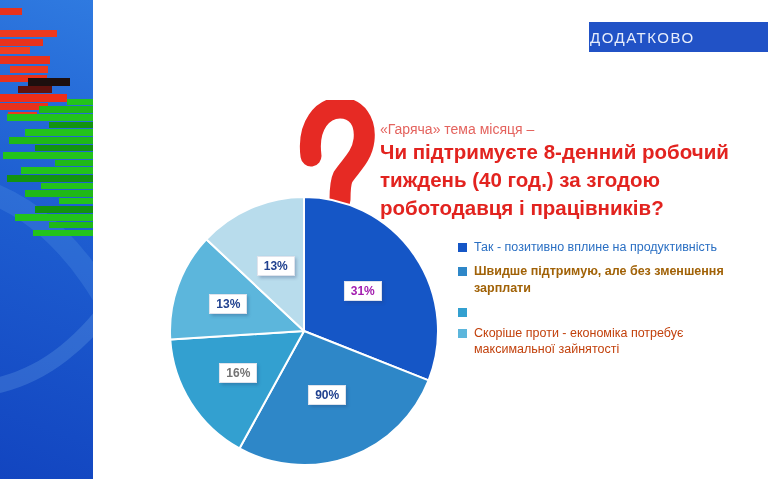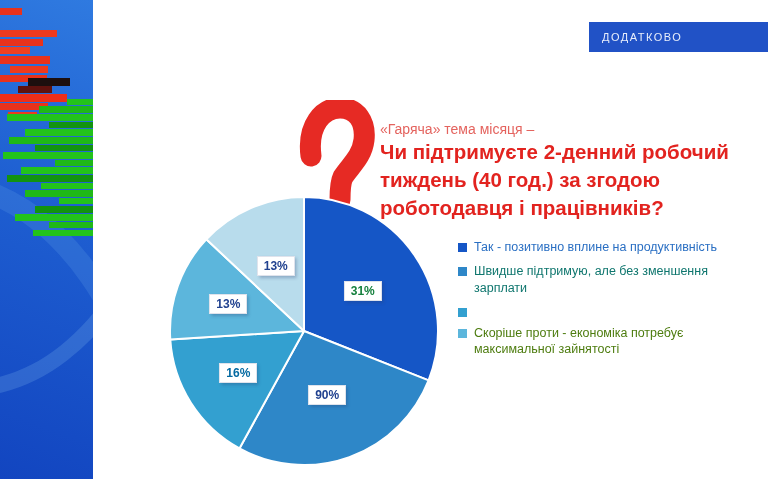--- a/index.html
+++ b/index.html
@@ -24,22 +24,22 @@
   .sidebar .swoosh2{
     position:absolute;left:-210px;top:170px;width:330px;height:520px;
     border:22px solid rgba(140,205,245,0.14);border-radius:50%;
     transform:rotate(-12deg);
   }
   .art-bar{position:absolute;}
   
   .badge{
     position:absolute;left:589px;top:22px;right:0;height:30px;
     display:flex;align-items:center;
-    padding-left:13px;box-sizing:border-box;
-    color:#e8eefb;font-size:11px;letter-spacing:1.5px;
+    padding-left:1px;box-sizing:border-box;
+    color:#e8eefb;font-size:15px;letter-spacing:1.5px;
   }
   
   .kicker{
     position:absolute;left:380px;top:121px;
     font-size:14px;
   }
   .title{
     position:absolute;left:380px;top:138px;width:382px;
     font-size:20.5px;font-weight:bold;line-height:1.36;
   }
@@ -106,50 +106,50 @@
   <div class="badge" id="badge" style="background: rgb(33, 82, 198);">
     <span>ДОДАТКОВО</span>
   </div>
 
   <svg class="qmark" viewBox="0 0 82 165">
     <path id="qmark-hook" d="M 16 56 C 12 25, 28 8, 45 8 C 62 8, 71 22, 69 40 C 67 57, 55 66, 48 77 C 45.5 82, 45 88, 45 100" fill="none" stroke-width="21" stroke-linecap="round" stroke="#e62a24"></path>
     <circle id="qmark-dot" cx="45.5" cy="144" r="15.5" fill="#e62a24"></circle>
   </svg>
 
   <div class="kicker" id="kicker" style="color: rgb(228, 99, 94);">«Гаряча» тема місяця –</div>
-  <div class="title" id="title" style="color: rgb(226, 35, 31);">Чи підтримуєте 2-денний робочий тиждень (40 год.) за згодою роботодавця і працівників?</div>
+  <div class="title" id="title" style="color: rgb(226, 35, 31);">Чи підтримуєте 8-денний робочий тиждень (40 год.) за згодою роботодавця і працівників?</div>
 
   <div class="pie-wrap">
     <svg id="pie-svg" width="272" height="272" viewBox="0 0 272 272">
         <path d="M 136 136 L 136.00 2.00 A 134 134 0 0 1 260.59 185.33 Z" fill="#1556c6" stroke="#ffffff" stroke-width="2" stroke-linejoin="round"></path>
         <path d="M 136 136 L 260.59 185.33 A 134 134 0 0 1 71.45 253.43 Z" fill="#2e87c8" stroke="#ffffff" stroke-width="2" stroke-linejoin="round"></path>
         <path d="M 136 136 L 71.45 253.43 A 134 134 0 0 1 2.26 144.41 Z" fill="#33a0d0" stroke="#ffffff" stroke-width="2" stroke-linejoin="round"></path>
         <path d="M 136 136 L 2.26 144.41 A 134 134 0 0 1 38.32 44.27 Z" fill="#5cb6dc" stroke="#ffffff" stroke-width="2" stroke-linejoin="round"></path>
         <path d="M 136 136 L 38.32 44.27 A 134 134 0 0 1 136.00 2.00 Z" fill="#b8dcec" stroke="#ffffff" stroke-width="2" stroke-linejoin="round"></path>
       </svg>
     <div id="pie-labels">
-        <div class="pie-label" style="left: 194.739px; top: 96.0808px; color: #15803d;">31%</div>
+        <div class="pie-label" style="left: 194.739px; top: 96.0808px; color: #a21caf;">31%</div>
         <div class="pie-label" style="left: 159.149px; top: 200.3px; color: rgb(32, 65, 143);">90%</div>
-        <div class="pie-label" style="left: 70.3788px; top: 177.644px; color: #0369a1;">16%</div>
+        <div class="pie-label" style="left: 70.3788px; top: 177.644px; color: #737373;">16%</div>
         <div class="pie-label" style="left: 60.3532px; top: 108.765px; color: rgb(32, 65, 143);">13%</div>
         <div class="pie-label" style="left: 107.795px; top: 70.8211px; color: rgb(32, 65, 143);">13%</div>
       </div>
   </div>
 
   <div class="legend" id="legend">
       <div class="legend-item">
         <span class="legend-swatch" style="background: rgb(21, 86, 198);"></span>
         <span class="legend-label" style="color: rgb(42, 111, 195);">Так - позитивно вплине на продуктивність</span>
       </div>
       <div class="legend-item">
         <span class="legend-swatch" style="background: rgb(46, 135, 200);"></span>
-        <span class="legend-label" style="color: #0f766e;">Швидше підтримую, але без зменшення зарплати</span>
+        <span class="legend-label" style="color: #a16207; font-weight: bold;">Швидше підтримую, але без зменшення зарплати</span>
       </div>
       <div class="legend-item">
         <span class="legend-swatch" style="background: rgb(51, 160, 208);"></span>
       </div>
       <div class="legend-item">
         <span class="legend-swatch" style="background: rgb(92, 182, 220);"></span>
-        <span class="legend-label" style="color: #4d7c0f;">Скоріше проти - економіка потребує максимальної зайнятості</span>
+        <span class="legend-label" style="color: #c2410c;">Скоріше проти - економіка потребує максимальної зайнятості</span>
       </div>
     </div>
 
 </div>
 
 </body></html>

